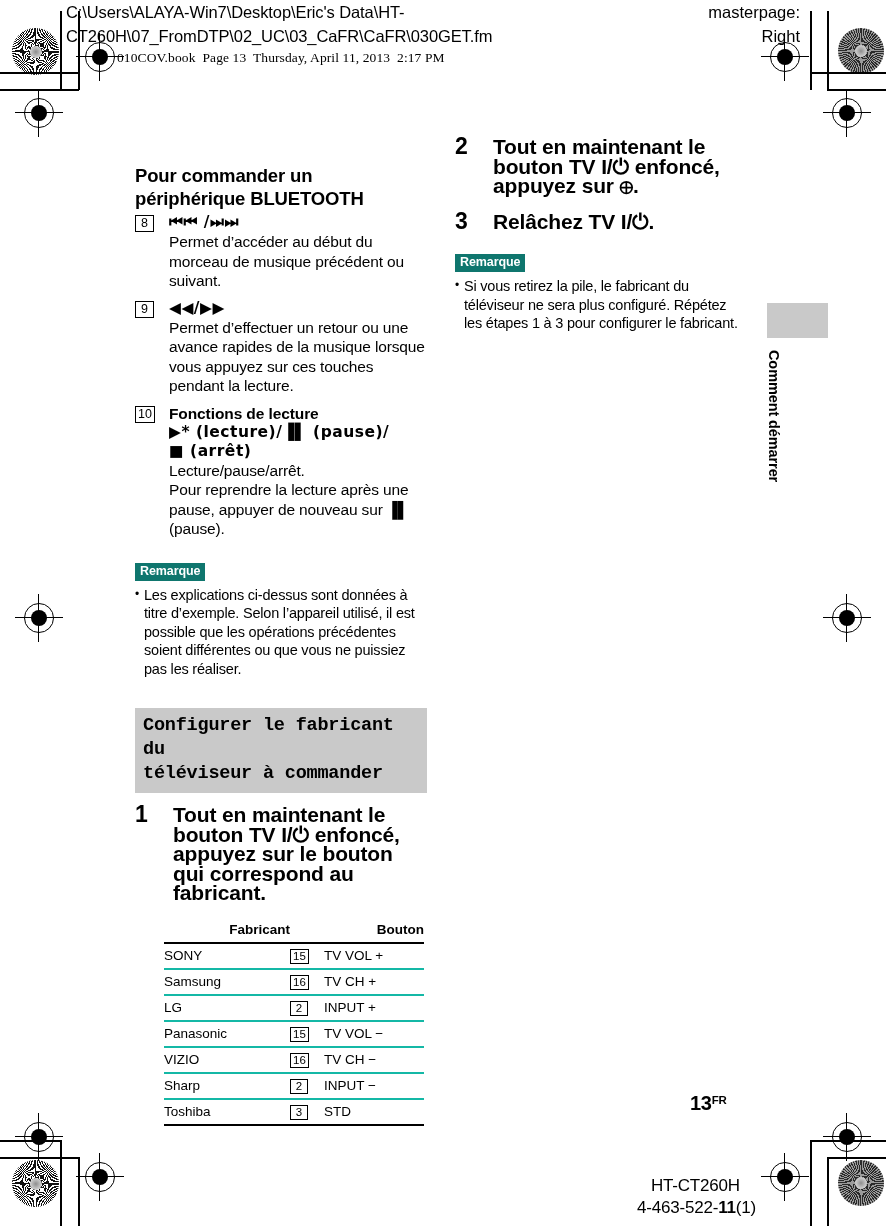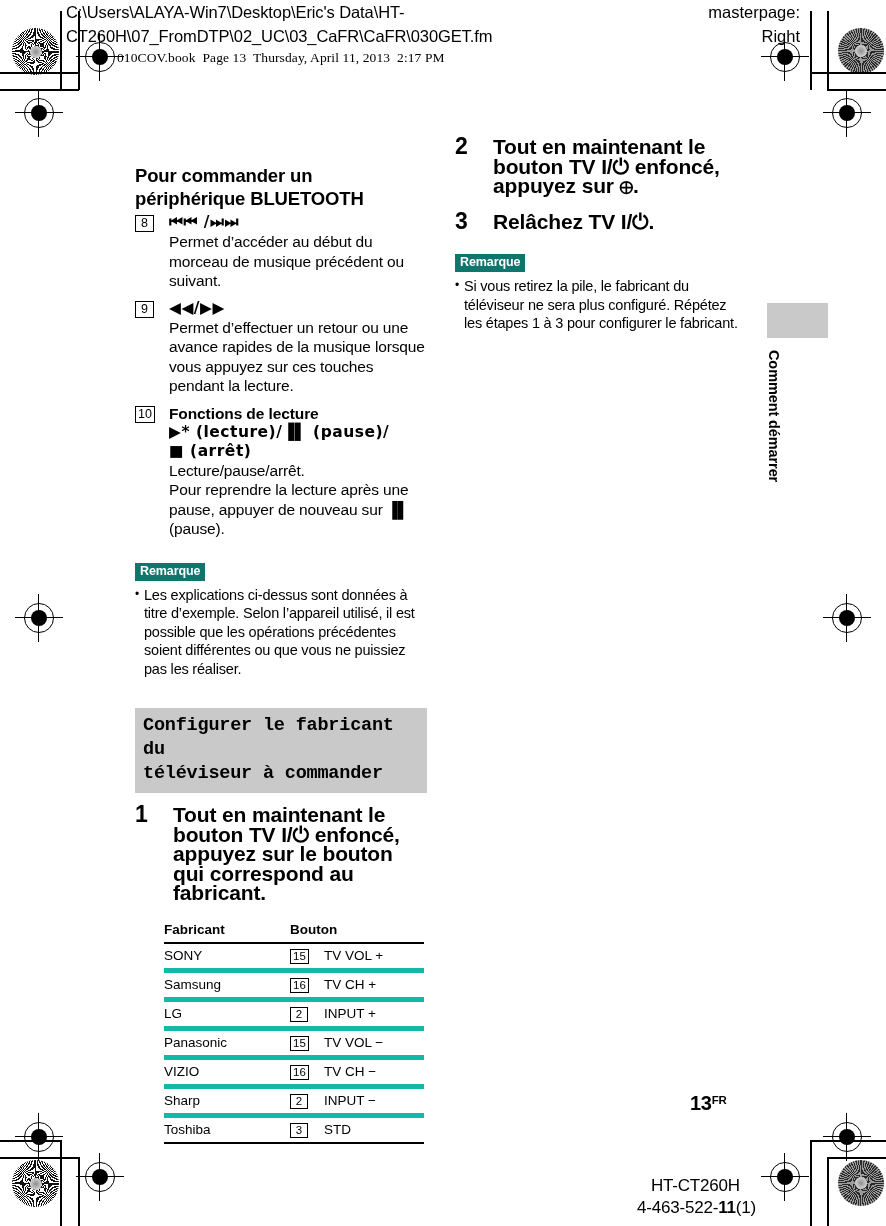--- a/index.html
+++ b/index.html
@@ -176,29 +176,29 @@
 
   
   table.fab {
     border-collapse: collapse;
     margin-top: 18px;
     margin-left: 29px;
     width: 260px;
     font-size: 13.5px;
   }
   table.fab th {
-    text-align: left;
+    text-align: right;
     font-weight: bold;
     font-size: 13.5px;
     padding: 1px 0 5px 0;
     border-bottom: 2px solid #000;
   }
   table.fab td {
     padding: 4px 0 4px 0;
-    border-bottom: 5px solid #14b8a6;
+    border-bottom: 2px solid #14b8a6;
     font-size: 13.5px;
     vertical-align: middle;
   }
   table.fab tr:last-child td { border-bottom: 2px solid #000; }
   td.c-key { width: 126px; }
   td.c-num { width: 34px; text-align: left; }
   td.c-btn { }
   th.h-btn { padding-left: 34px; }
   .tbox {
     display: inline-block;

